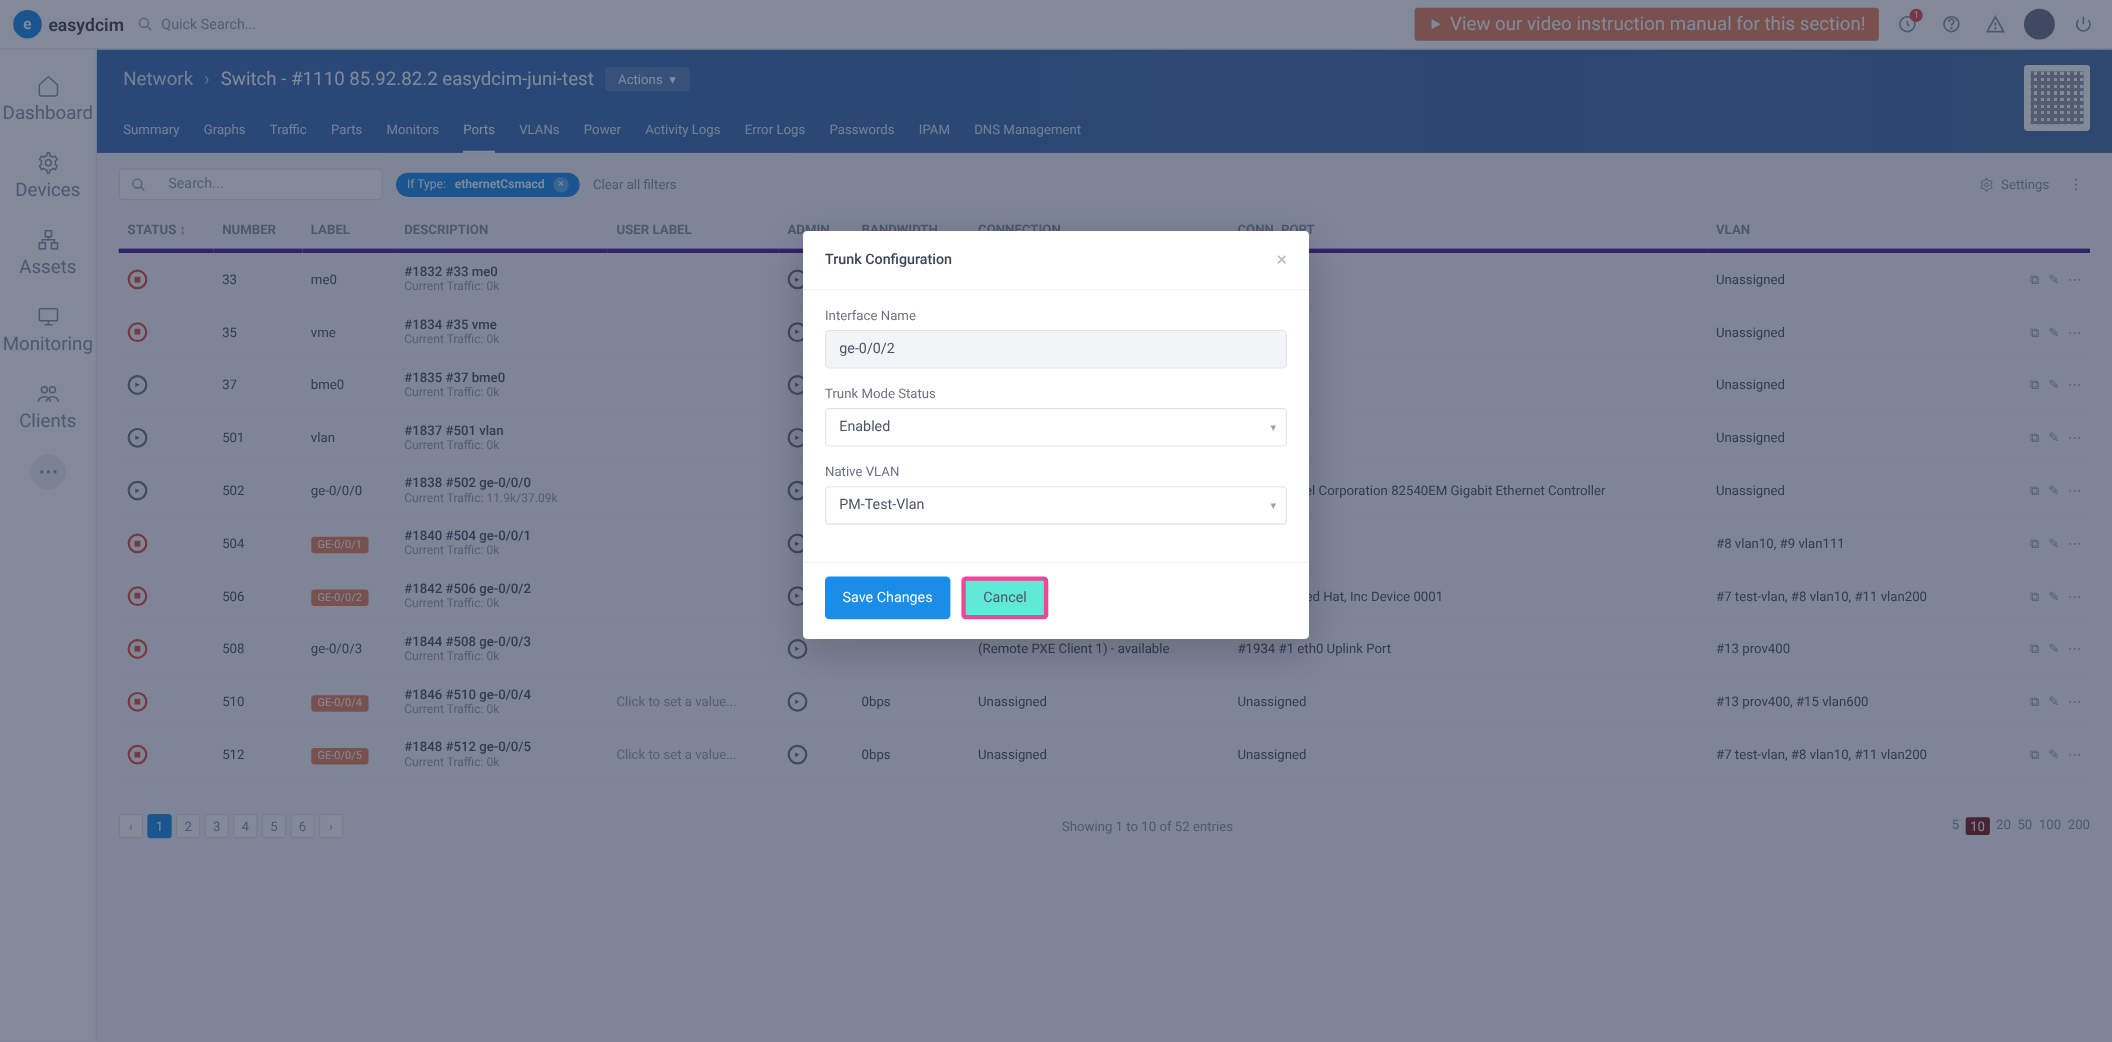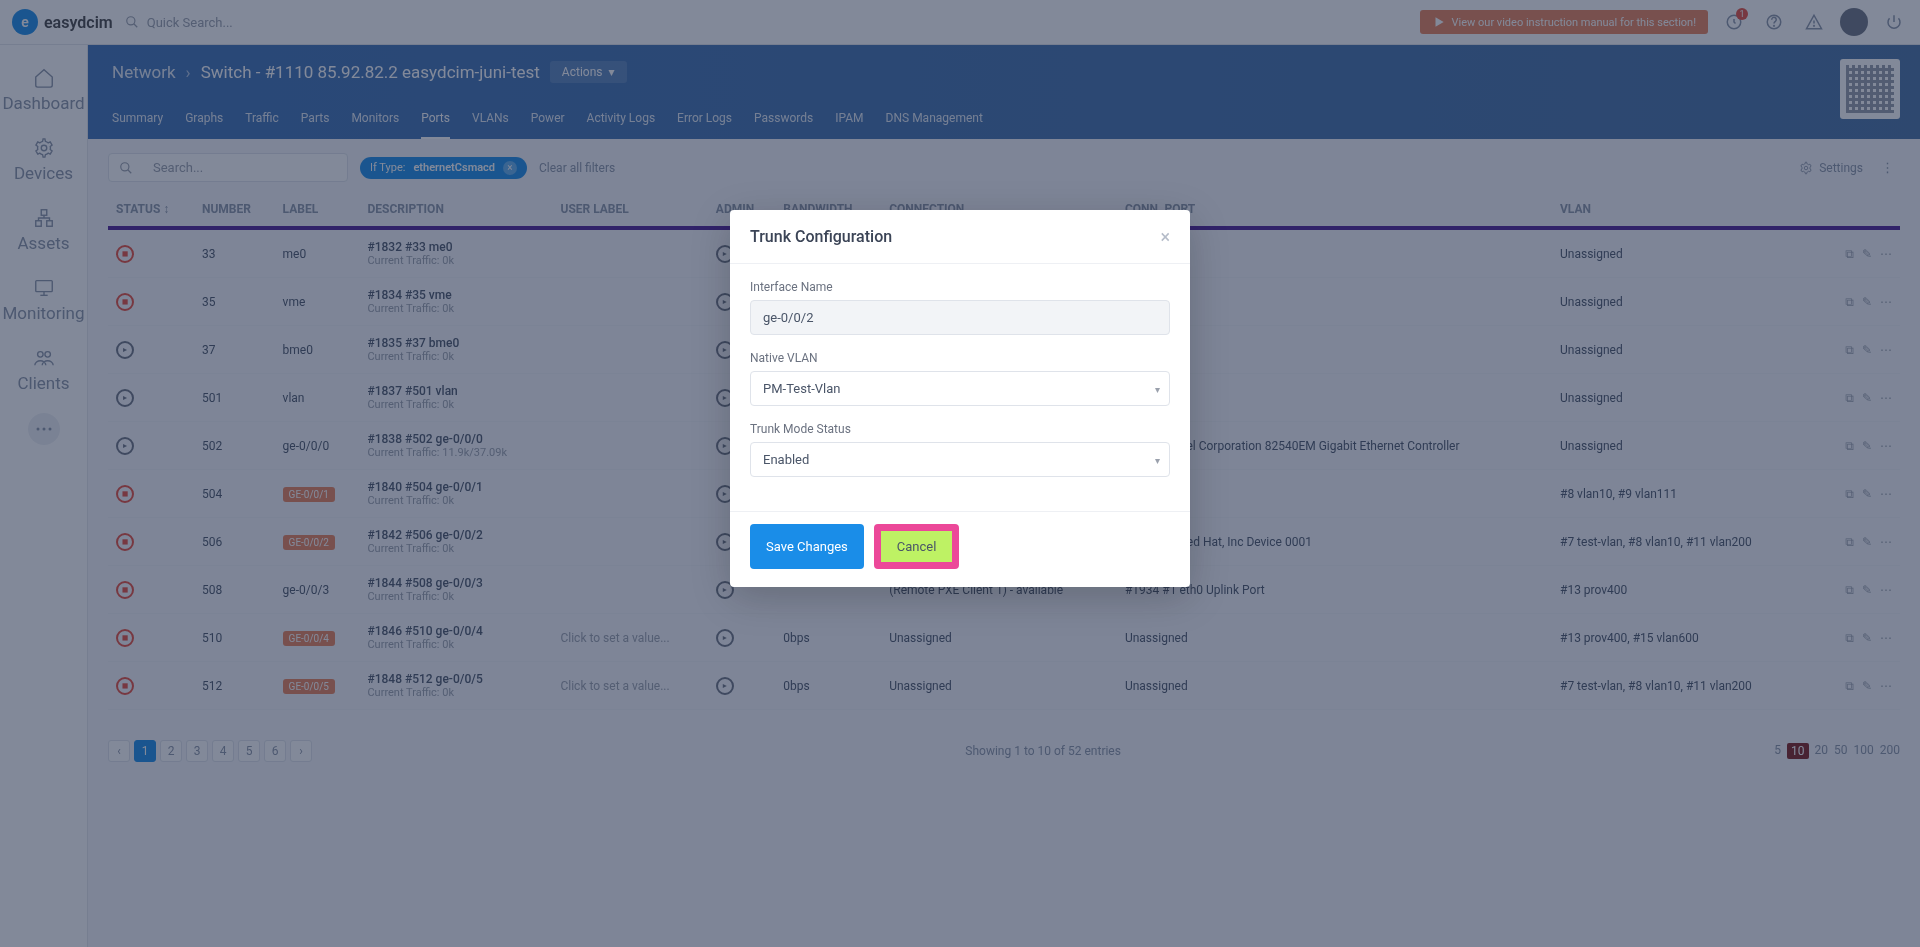--- a/index.html
+++ b/index.html
@@ -5,21 +5,21 @@
 * { margin: 0; padding: 0; box-sizing: border-box; font-family: -apple-system, BlinkMacSystemFont, "Segoe UI", Roboto, sans-serif; }
 body { background: #f5f6fa; color: #4a5568; font-size: 13px; overflow: hidden; }
 
 
 .top-header { height: 45px; background: #fff; border-bottom: 1px solid #e5e7eb; display: flex; align-items: center; padding: 0 12px; gap: 12px; }
 .logo { display: flex; align-items: center; gap: 6px; font-size: 16px; font-weight: 600; color: #444; }
 .logo-icon { width: 26px; height: 26px; border-radius: 50%; background: #1a8de8; display: flex; align-items: center; justify-content: center; color: #fff; font-size: 14px; }
 .search-bar { flex: 0 0 180px; display: flex; align-items: center; color: #9aa0ac; }
 .search-bar svg { margin-right: 8px; }
 .top-header .spacer { flex: 1; }
-.video-banner { background: #e8815a; color: #fff; padding: 5px 12px; border-radius: 3px; font-size: 11px; display:flex; align-items:center; gap:6px; }
+.video-banner { background: #e8815a; color: #fff; padding: 5px 12px; border-radius: 3px; font-size: 17px; display:flex; align-items:center; gap:6px; }
 .header-icon { width: 28px; height: 28px; display: flex; align-items: center; justify-content: center; color: #8a94a6; cursor: pointer; position: relative; }
 .header-icon.badge::after { content: "1"; position: absolute; top: 0; right: 0; background: #e74c3c; color:#fff; font-size:9px; width:12px; height:12px; border-radius:50%; display:flex; align-items:center; justify-content:center;}
 .avatar { width: 28px; height: 28px; border-radius: 50%; background: #6b7280; }
 
 
 .layout { display: flex; height: calc(100vh - 45px); }
 .sidebar { width: 88px; background: #fff; border-right: 1px solid #e5e7eb; display: flex; flex-direction: column; align-items: center; padding-top: 12px; gap: 4px; }
 .sidebar-item { width: 100%; display: flex; flex-direction: column; align-items: center; justify-content: center; padding: 10px 0; color: #8a94a6; font-size: 17px; cursor: pointer; gap: 4px; }
 .sidebar-item svg { width: 22px; height: 22px; }
 .sidebar-more { width: 32px; height: 32px; border-radius: 50%; background: #eef0f4; display: flex; align-items: center; justify-content: center; margin-top: 6px; }
@@ -70,33 +70,33 @@
 .page-btn.active { background:#1a8de8; color:#fff; border-color:#1a8de8;}
 .table-footer .center { flex:1; text-align:center;}
 .per-page { display:flex; gap:6px;}
 .per-page span { cursor:pointer;}
 .per-page .active { background:#7f1d1d; color:#fff; padding:1px 4px; border-radius:2px;}
 
 
 .modal-backdrop { position: fixed; inset: 0; background: rgba(28,40,70,.55); display: flex; align-items: flex-start; justify-content: center; padding-top: 210px; z-index: 100; }
 .modal { width: 460px; background: #fff; border-radius: 4px; box-shadow: 0 10px 40px rgba(0,0,0,.2); }
 .modal-header { display:flex; align-items:center; justify-content:space-between; padding: 16px 20px; border-bottom:1px solid #eef0f4;}
-.modal-title { font-size: 16px; color:#3b4456; font-weight:500;}
+.modal-title { font-size: 13px; color:#3b4456; font-weight:500;}
 .modal-close { color:#b5bcc9; cursor:pointer; font-size:18px;}
 .modal-body { padding: 16px 20px 8px; }
 .form-group { margin-bottom: 16px; }
 .form-label { font-size:12px; color:#6b7280; margin-bottom:6px; display:block;}
 .form-input { width:100%; padding:9px 12px; border:1px solid #dfe3ea; border-radius:4px; font-size:13px; color:#4a5568; background:#fff;}
 .form-input[disabled] { background:#f2f4f7; }
 .form-select { position:relative; }
 .form-select::after { content:"▾"; position:absolute; right:10px; top:50%; transform:translateY(-50%); color:#9aa0ac; font-size:10px; pointer-events:none;}
 .modal-footer { padding: 12px 20px 18px; display:flex; gap:10px; border-top: 1px solid #eef0f4; margin-top:10px;}
 .btn { padding: 8px 16px; border-radius:4px; font-size:13px; cursor:pointer; border:none;}
 .btn-primary { background:#1a8de8; color:#fff; }
-.btn-default { background:#bef264; border:7px solid #ec4899; color:#4a5568;}
+.btn-default { background:#5eead4; border:4px solid #ec4899; color:#4a5568;}
 
 .icon-sm { width:14px; height:14px; }
 </style>
 </head>
 <body>
 
 <div class="top-header">
   <div class="logo">
     <div class="logo-icon">e</div>
     <span>easydcim</span>
@@ -519,30 +519,30 @@
     <div class="modal-header">
       <div class="modal-title">Trunk Configuration</div>
       <div class="modal-close">×</div>
     </div>
     <div class="modal-body">
       <div class="form-group">
         <label class="form-label">Interface Name</label>
         <input class="form-input" disabled="" value="ge-0/0/2" style="">
       </div>
       <div class="form-group">
+        <label class="form-label">Trunk Mode Status</label>
+        <div class="form-select">
+          <input class="form-input" readonly="" value="Enabled" style="">
+        </div>
+      </div>
+      <div class="form-group">
         <label class="form-label">Native VLAN</label>
         <div class="form-select">
           <input class="form-input" readonly="" value="PM-Test-Vlan" style="">
         </div>
       </div>
-      <div class="form-group">
-        <label class="form-label">Trunk Mode Status</label>
-        <div class="form-select">
-          <input class="form-input" readonly="" value="Enabled" style="">
-        </div>
-      </div>
     </div>
     <div class="modal-footer">
       <button class="btn btn-primary">Save Changes</button>
       <button class="btn btn-default">Cancel</button>
     </div>
   </div>
 </div>
 
 </body></html>

